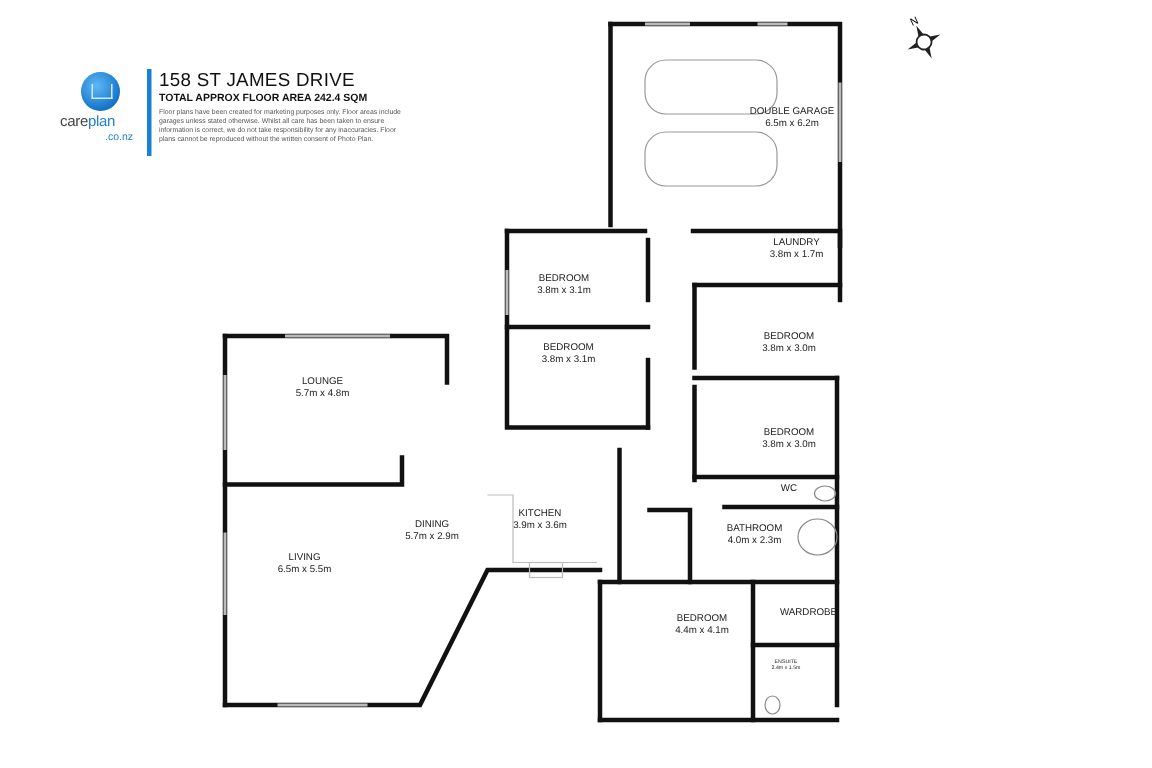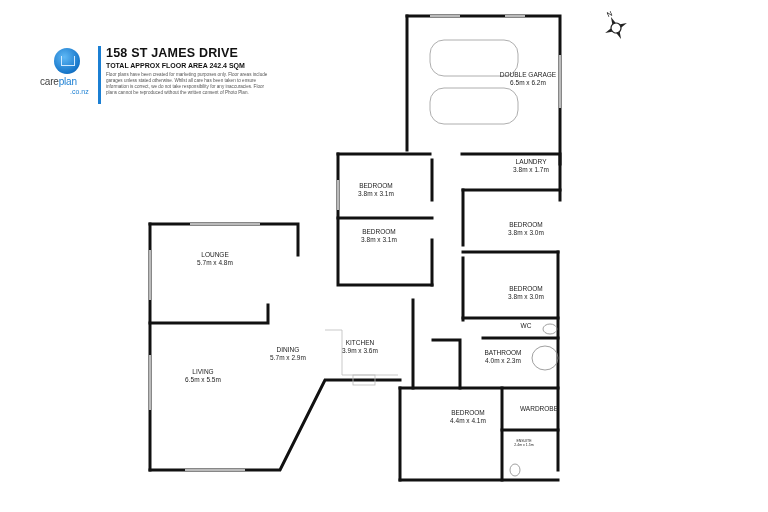--- a/index.html
+++ b/index.html
@@ -5,21 +5,21 @@
   html,body{margin:0;padding:0;background:#fff;}
   body{width:768px;height:512px;position:relative;overflow:hidden;font-family:"Liberation Sans",sans-serif;color:#111;}
   .header{position:absolute;left:36px;top:44px;width:250px;height:64px;}
   .logo{position:absolute;left:4px;top:4px;width:56px;height:60px;}
   .logo-circle{position:absolute;left:14px;top:0;width:26px;height:26px;border-radius:50%;background:radial-gradient(circle at 40% 35%,#5fb8f5,#1575c9 70%,#0d4f8f);}
   .logo-house{position:absolute;left:21px;top:8px;width:12px;height:9px;border:1px solid #cfe9ff;border-top:none;}
   .logo-text{position:absolute;left:0;top:28px;font-size:10px;color:#444;letter-spacing:-0.2px;}
   .logo-text .plan{color:#1b7fd3;margin-top:36px;}
   .logo-sub{position:absolute;left:30px;top:40px;font-size:7px;color:#1b7fd3;}
   .vbar{position:absolute;left:62px;top:2px;width:3px;height:58px;background:#1b7fd3;}
-  .title{position:absolute;left:70px;top:2px;font-size:12.5px;font-weight:bold;letter-spacing:0.2px;white-space:nowrap;}
+  .title{position:absolute;left:70px;top:2px;font-size:12.5px;font-weight:normal;letter-spacing:0.2px;white-space:nowrap;}
   .subtitle{position:absolute;left:70px;top:18px;font-size:7px;font-weight:bold;white-space:nowrap;}
   .disclaimer{position:absolute;left:70px;top:28px;width:170px;font-size:4.6px;line-height:6px;color:#555;}
   svg.plan{position:absolute;left:0;top:0;}
   .rl{position:absolute;font-size:6.5px;line-height:7.5px;text-align:center;color:#222;transform:translateX(-50%);white-space:nowrap;}
   .rl.small{font-size:3.5px;line-height:4px;}
   .compass{position:absolute;left:598px;top:8px;width:36px;height:36px;}
 </style>
 </head>
 <body>
 

